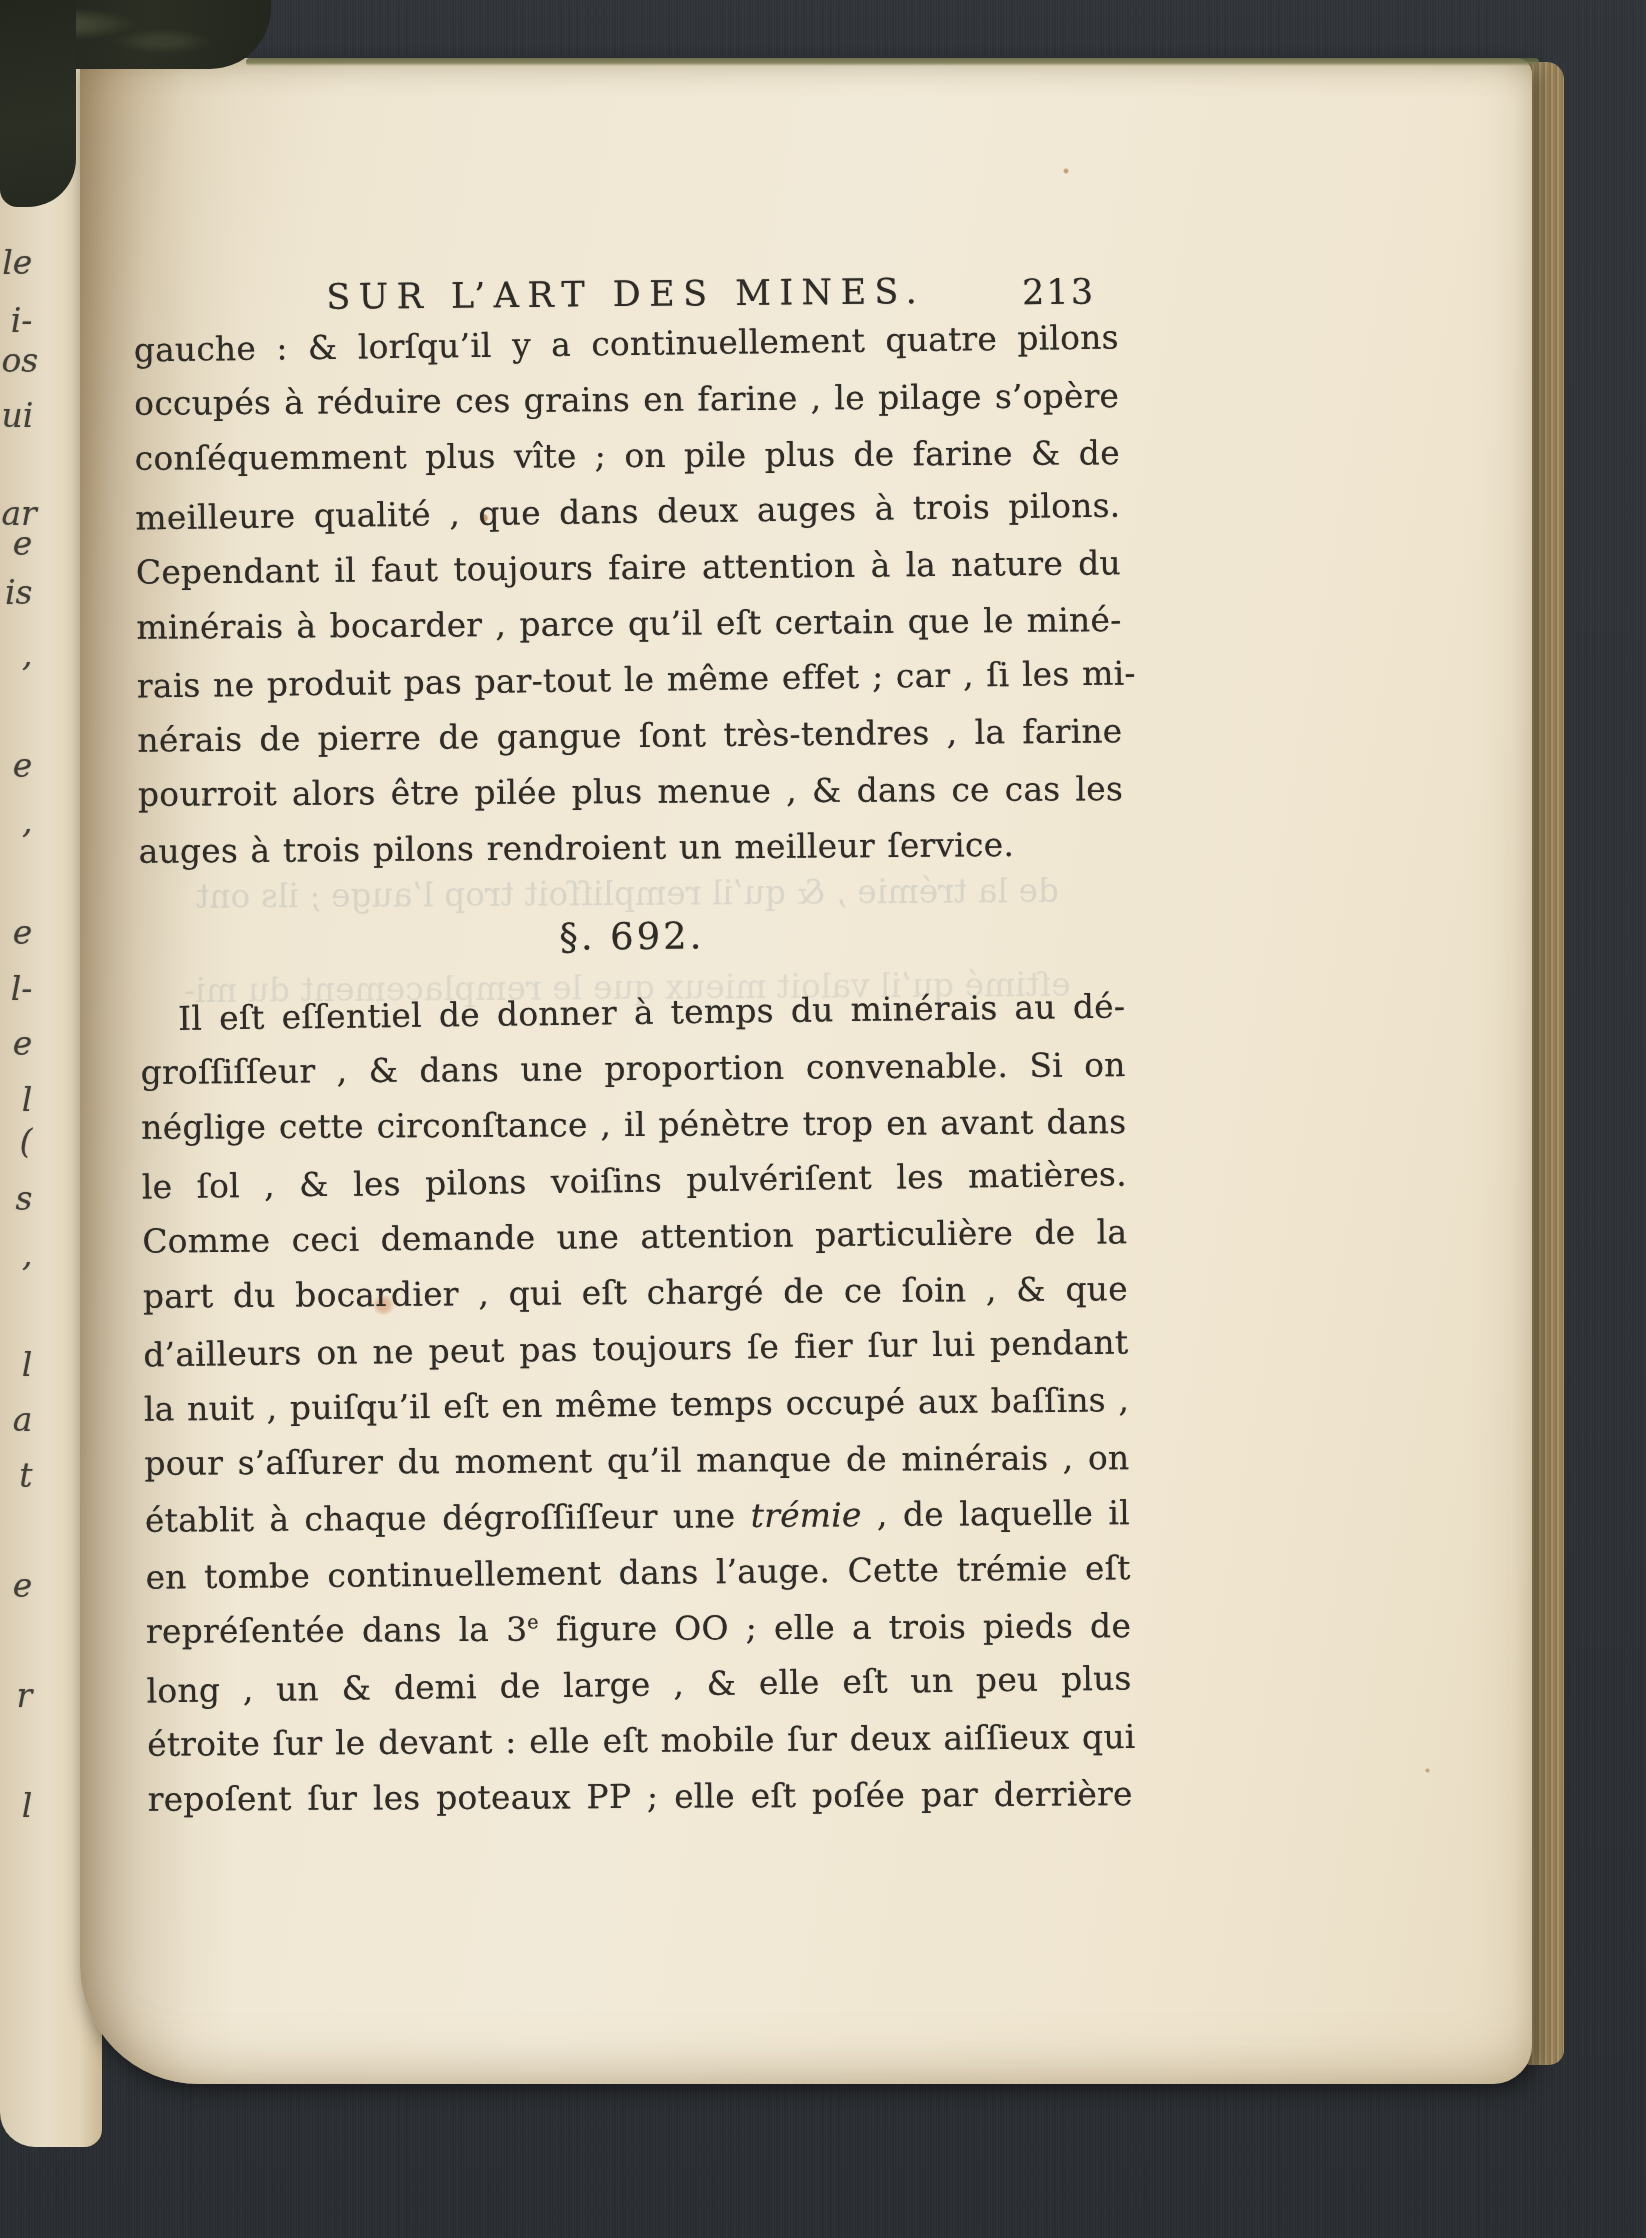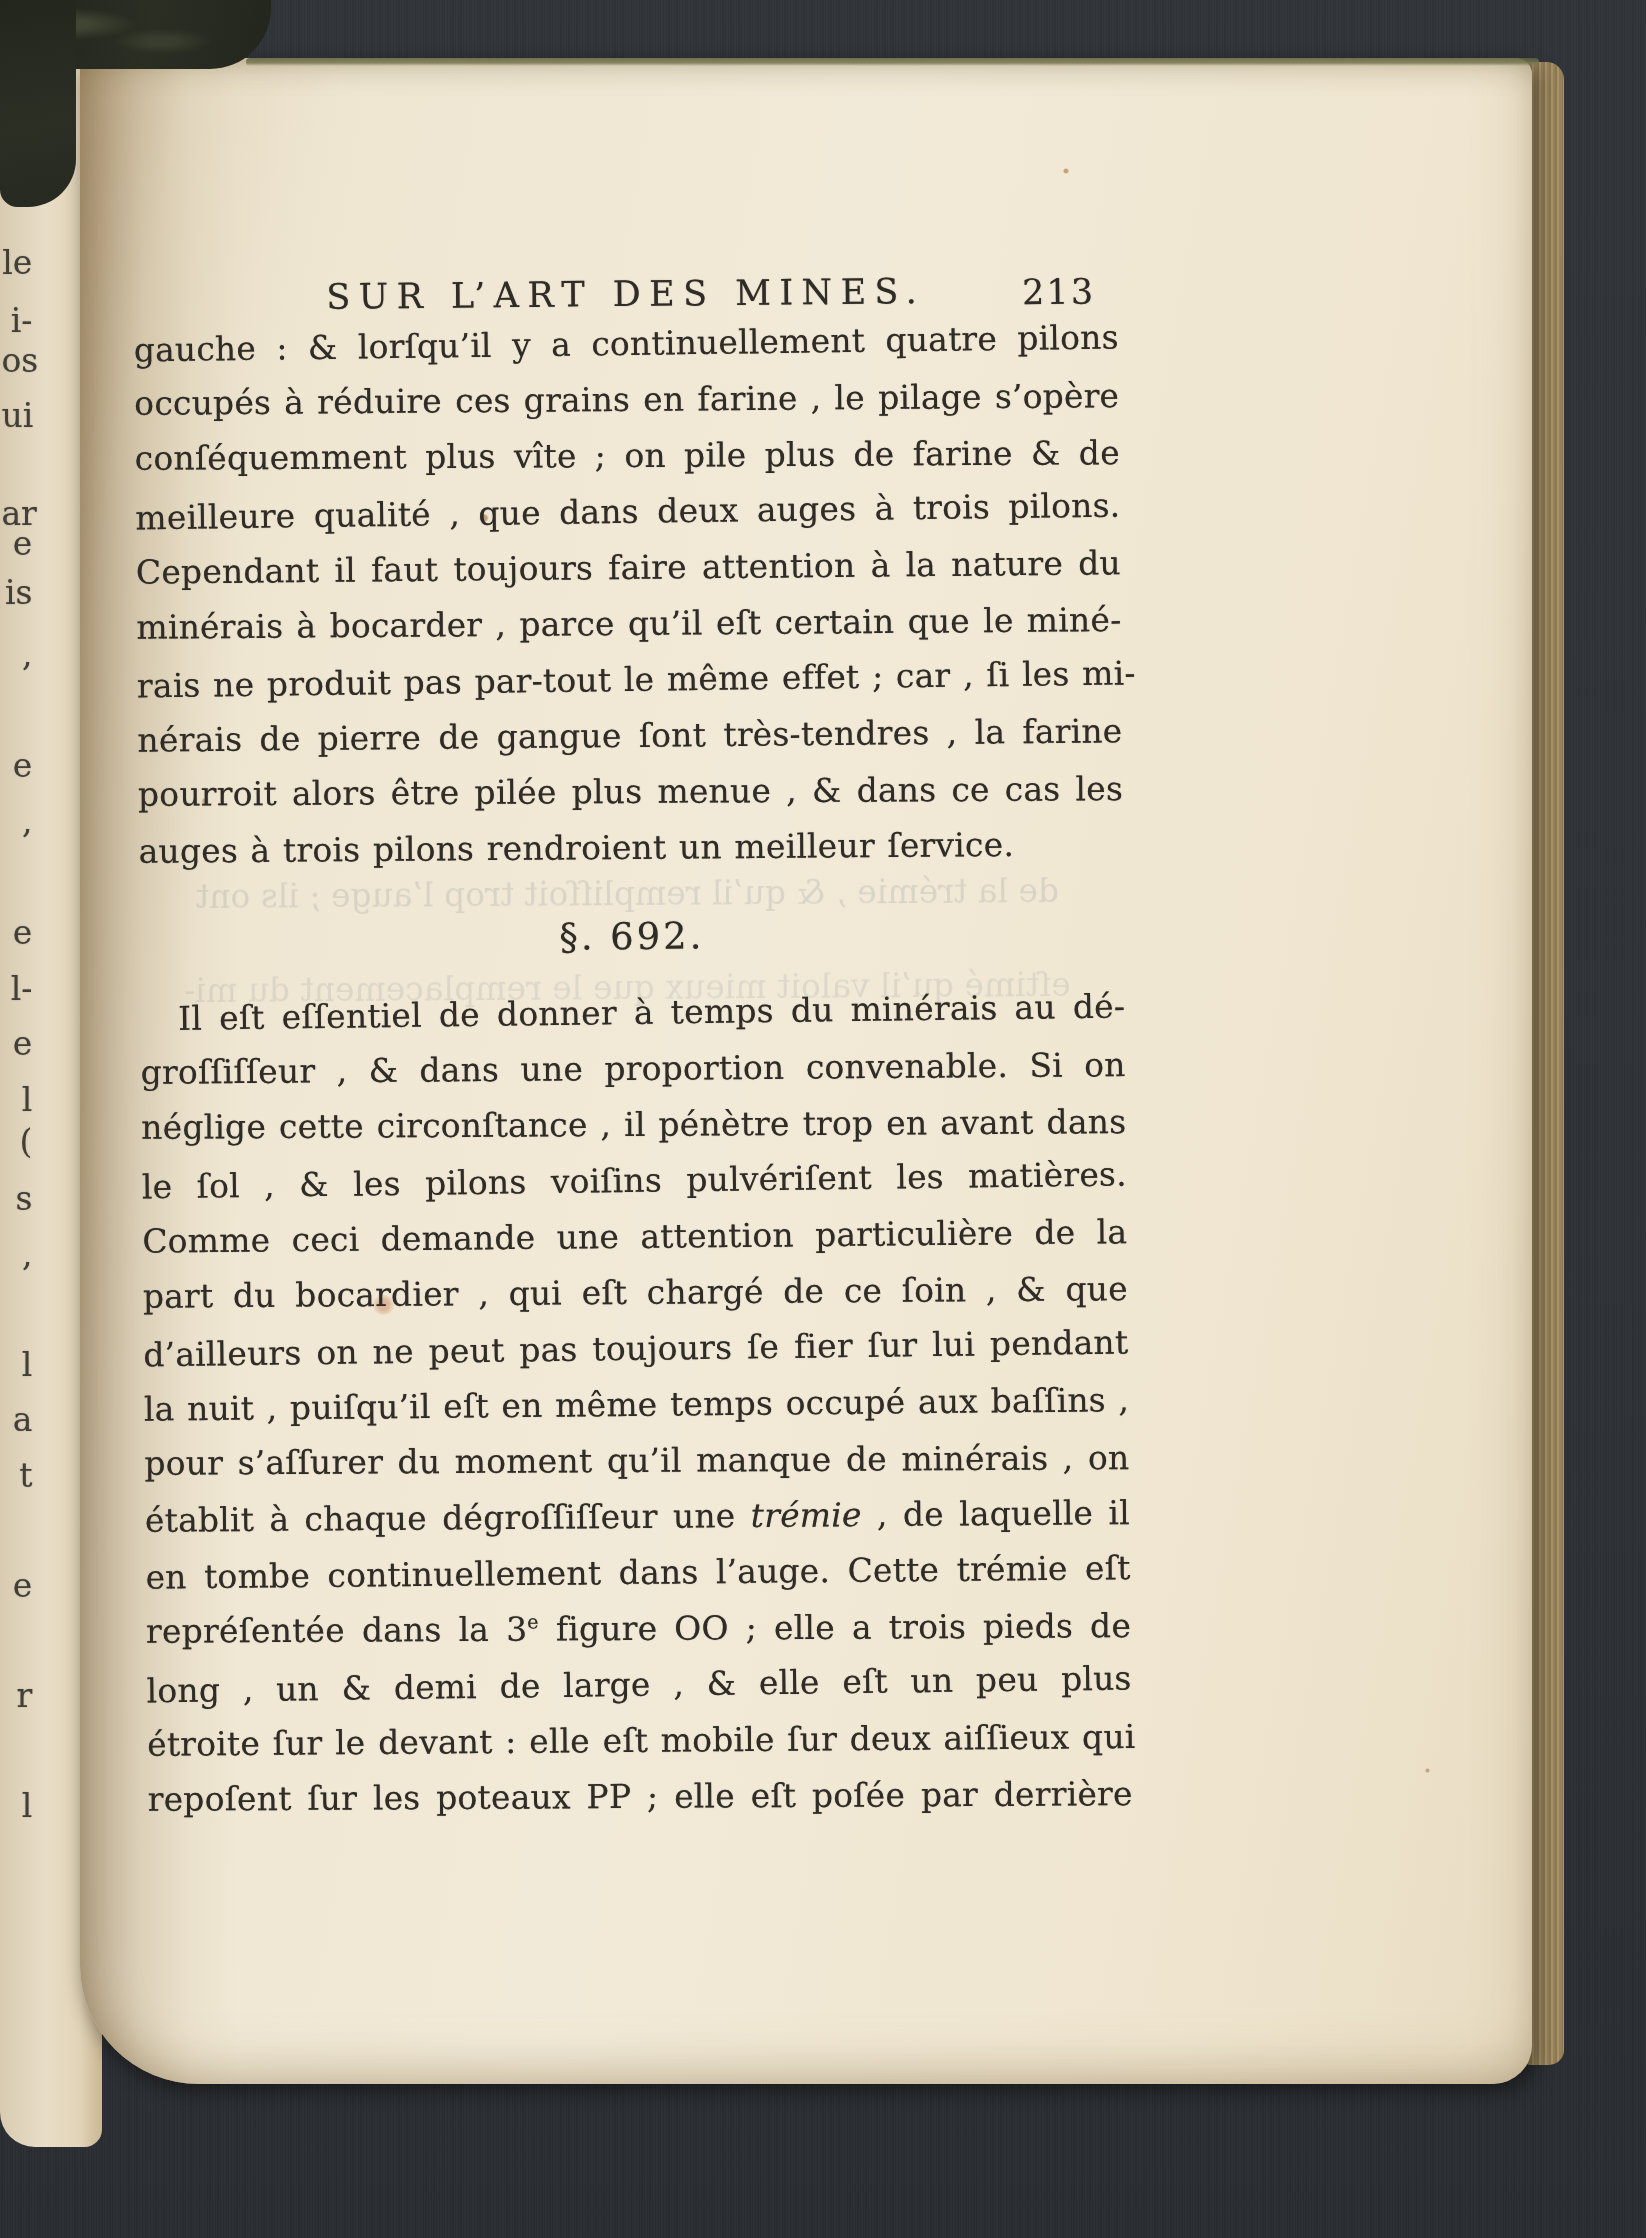--- a/index.html
+++ b/index.html
@@ -44,21 +44,21 @@
 
   
   .spot{position:absolute;border-radius:50%;z-index:3;pointer-events:none;}
   .spot.s1{left:479px;top:514px;width:9.5px;height:7.5px;background:radial-gradient(circle,#b07d4e 0 40%,rgba(176,125,78,0) 75%);opacity:.7;}
   .spot.s2{left:372px;top:1295px;width:23px;height:20.4px;background:radial-gradient(circle,#d9ad8c 0 35%,rgba(217,173,140,0) 75%);opacity:.8;}
   .spot.s3{left:201px;top:798px;width:7.5px;height:6.1px;background:radial-gradient(circle,#a9794c 0 40%,rgba(169,121,76,0) 75%);opacity:.55;}
   .spot.s4{left:1063px;top:168px;width:6.1px;height:6.1px;background:radial-gradient(circle,#a5743f 0 40%,rgba(165,116,63,0) 75%);opacity:.6;}
   .spot.s5{left:1425px;top:1768px;width:5.4px;height:5.4px;background:radial-gradient(circle,#9c6c3c 0 40%,rgba(156,108,60,0) 75%);opacity:.5;}
 
   
-  .fragments{position:absolute;left:0;top:0;width:41px;height:2239px;z-index:3;}
+  .fragments{position:absolute;left:0;top:0;width:41px;height:2239px;z-index:3;font-style:italic;}
   .frag{position:absolute;left:1.4px;width:31px;text-align:right;font-size:33px;line-height:41px;
     color:#423f38;text-shadow:0 0 1.4px rgba(62,60,52,.4);}
 
   
   .bleed{position:absolute;left:136px;width:983px;z-index:3;font-size:33px;line-height:48px;
     color:#627482;opacity:.17;transform:scaleX(-1) rotate(.4deg);text-align:center;
     filter:blur(0.7px);pointer-events:none;}
   .bleed.b1{top:870px;}
   .bleed.b2{top:964px;opacity:.14;}
 

